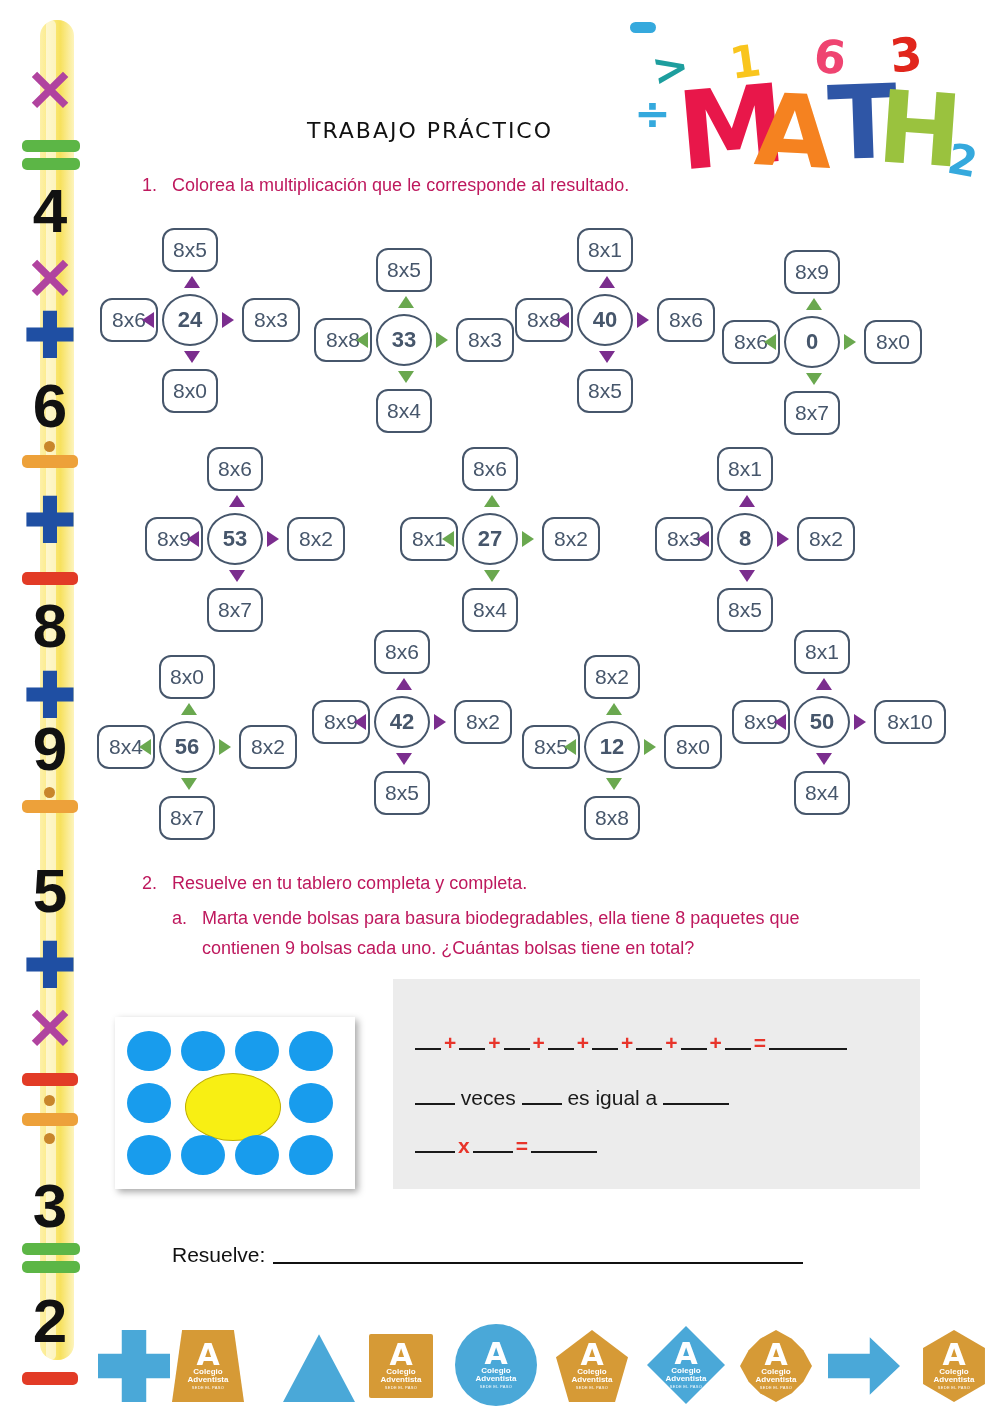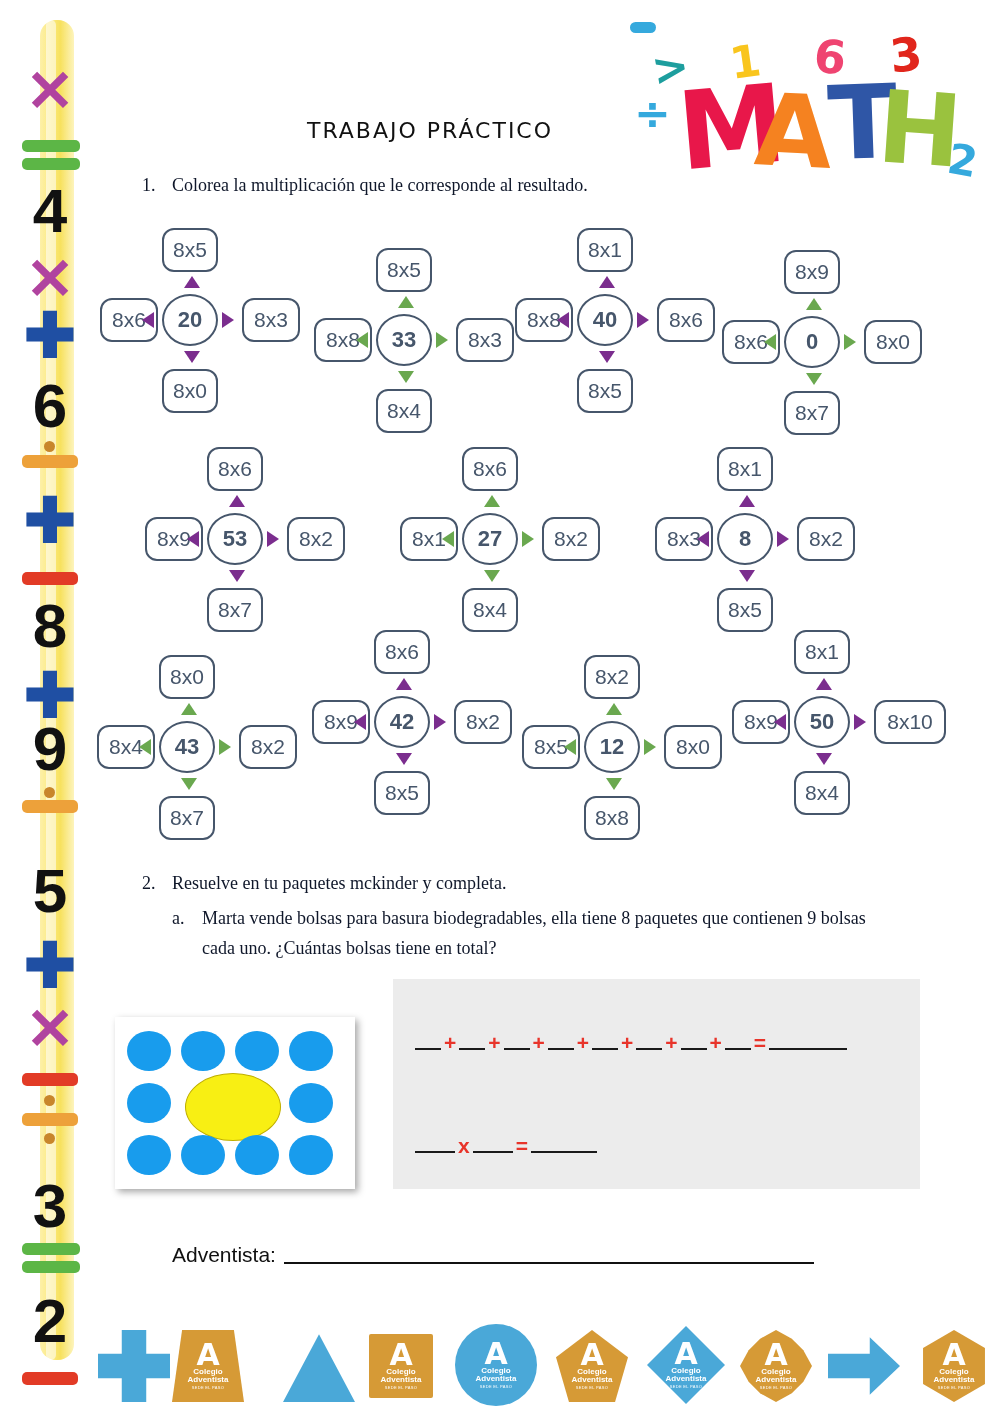--- a/index.html
+++ b/index.html
@@ -46,22 +46,22 @@
   #math-logo .d3{left:260px;top:10px;font-size:46px;color:#e1261c;font-weight:bold;transform:rotate(-6deg);}
   #math-logo .d2{left:318px;top:118px;font-size:42px;color:#35a9dd;font-weight:bold;transform:rotate(10deg);}
   #math-logo .gt{left:22px;top:24px;font-size:44px;color:#1d9e9e;font-weight:bold;transform:rotate(-10deg);}
   #math-logo .div{left:4px;top:70px;font-size:44px;color:#35a9dd;font-weight:bold;}
   #math-logo .min{left:92px;top:120px;width:26px;height:11px;border-radius:6px;background:#35a9dd;}
 
   
   #title{position:absolute;left:0;top:118px;width:860px;text-align:center;
          font-size:22px;letter-spacing:2px;color:#111;
          font-family:"DejaVu Sans", sans-serif;}
-  .q-line{position:absolute;font-size:18px;color:#0f172a;
-          font-family:Liberation Serif, serif;}
+  .q-line{position:absolute;font-size:18px;color:#be185d;
+          font-family:Liberation Sans, sans-serif;}
   #q1{left:142px;top:175px;width:700px;}
   #q1 .num{display:inline-block;width:30px;}
   #q2{left:142px;top:873px;width:760px;}
   #q2 .num{display:inline-block;width:30px;}
   #q2a{left:172px;top:903px;width:700px;line-height:30px;}
   #q2a .let{position:absolute;left:0;top:0;}
   #q2a .body{display:block;margin-left:30px;}
 
   
   .diagram{position:absolute;width:200px;height:185px;}
@@ -188,21 +188,21 @@
 <div id="title">TRABAJO PRÁCTICO</div>
 <div class="q-line" id="q1">
   <span class="num">1.</span><span>Colorea la multiplicación que le corresponde al resultado.</span>
 </div>
 
 <div class="diagram" style="left:100px;top:228px;">
   <div class="node top">8x5</div>
   <div class="node left">8x6</div>
   <div class="node right">8x3</div>
   <div class="node bottom">8x0</div>
-  <div class="center">20</div>
+  <div class="center">24</div>
   <div class="arrow ar-up purple"></div>
   <div class="arrow ar-down purple"></div>
   <div class="arrow ar-left purple"></div>
   <div class="arrow ar-right purple"></div>
 </div>
 <div class="diagram" style="left:314px;top:248px;">
   <div class="node top">8x5</div>
   <div class="node left">8x8</div>
   <div class="node right">8x3</div>
   <div class="node bottom">8x4</div>
@@ -267,21 +267,21 @@
   <div class="arrow ar-down purple"></div>
   <div class="arrow ar-left purple"></div>
   <div class="arrow ar-right purple"></div>
 </div>
 
 <div class="diagram" style="left:97px;top:655px;">
   <div class="node top">8x0</div>
   <div class="node left">8x4</div>
   <div class="node right">8x2</div>
   <div class="node bottom">8x7</div>
-  <div class="center">43</div>
+  <div class="center">56</div>
   <div class="arrow ar-up green"></div>
   <div class="arrow ar-down green"></div>
   <div class="arrow ar-left green"></div>
   <div class="arrow ar-right green"></div>
 </div>
 <div class="diagram" style="left:312px;top:630px;">
   <div class="node top">8x6</div>
   <div class="node left">8x9</div>
   <div class="node right">8x2</div>
   <div class="node bottom">8x5</div>
@@ -308,21 +308,21 @@
   <div class="node right wide">8x10</div>
   <div class="node bottom">8x4</div>
   <div class="center">50</div>
   <div class="arrow ar-up purple"></div>
   <div class="arrow ar-down purple"></div>
   <div class="arrow ar-left purple"></div>
   <div class="arrow ar-right purple"></div>
 </div>
 
 <div class="q-line" id="q2">
-  <span class="num">2.</span><span>Resuelve en tu paquetes mckinder y completa.</span>
+  <span class="num">2.</span><span>Resuelve en tu tablero completa y completa.</span>
 </div>
 <div class="q-line" id="q2a">
   <span class="let">a.</span>
   <span class="body">Marta vende  bolsas para basura biodegradables, ella tiene 8 paquetes que contienen 9 bolsas cada uno. ¿Cuántas bolsas tiene en total?</span>
 </div>
 
 <div id="board">
   <div class="c" style="left:12px;top:14px;width:44px;height:40px;"></div>
   <div class="c" style="left:66px;top:14px;width:44px;height:40px;"></div>
   <div class="c" style="left:120px;top:14px;width:44px;height:40px;"></div>
@@ -333,27 +333,30 @@
   <div class="c" style="left:12px;top:118px;width:44px;height:40px;"></div>
   <div class="c" style="left:66px;top:118px;width:44px;height:40px;"></div>
   <div class="c" style="left:120px;top:118px;width:44px;height:40px;"></div>
   <div class="c" style="left:174px;top:118px;width:44px;height:40px;"></div>
 </div>
 
 <div id="answer-panel">
   <div class="fillline" style="top:52px;">
     <span class="bl s"></span><span class="op">+</span><span class="bl s"></span><span class="op">+</span><span class="bl s"></span><span class="op">+</span><span class="bl s"></span><span class="op">+</span><span class="bl s"></span><span class="op">+</span><span class="bl s"></span><span class="op">+</span><span class="bl s"></span><span class="op">+</span><span class="bl s"></span><span class="op">=</span><span class="bl xl"></span>
   </div>
+  <div class="fillline" style="top:107px;">
+    <span class="bl m"></span> <span>veces</span> <span class="bl m"></span> <span>es igual a</span> <span class="bl l"></span>
+  </div>
   <div class="fillline" style="top:155px;">
     <span class="bl m"></span><span class="op">x</span><span class="bl m"></span><span class="op">=</span><span class="bl l"></span>
   </div>
 </div>
 
 <div id="respuesta">
-  <span>Adventista:</span><span class="rline"></span>
+  <span>Resuelve:</span><span class="rline"></span>
 </div>
 
 <div id="footer">
   <div class="ficon plus-shape" style="left:98px;"></div>
 
   <div class="ficon gold sh-trapez" style="left:172px;">
     <div class="logo-a">
       <div class="glyph">A</div>
       <div class="l1">Colegio</div>
       <div class="l1">Adventista</div>

